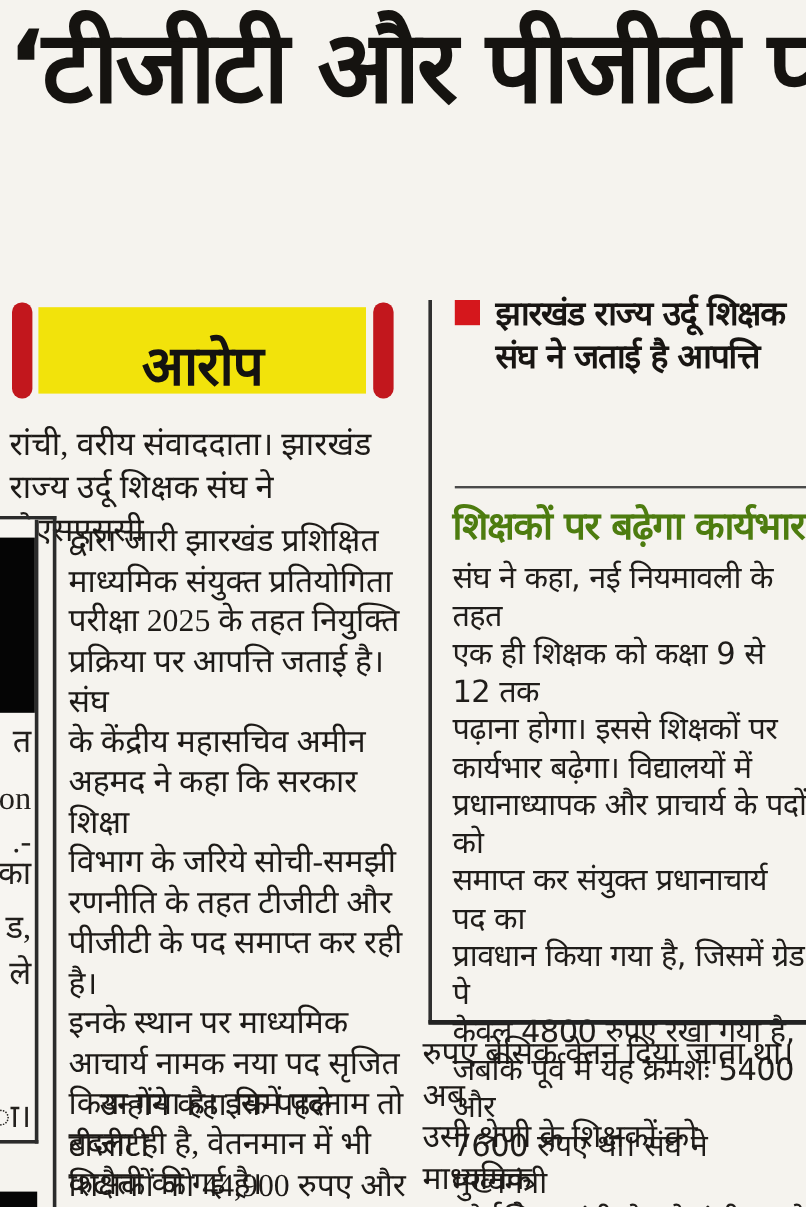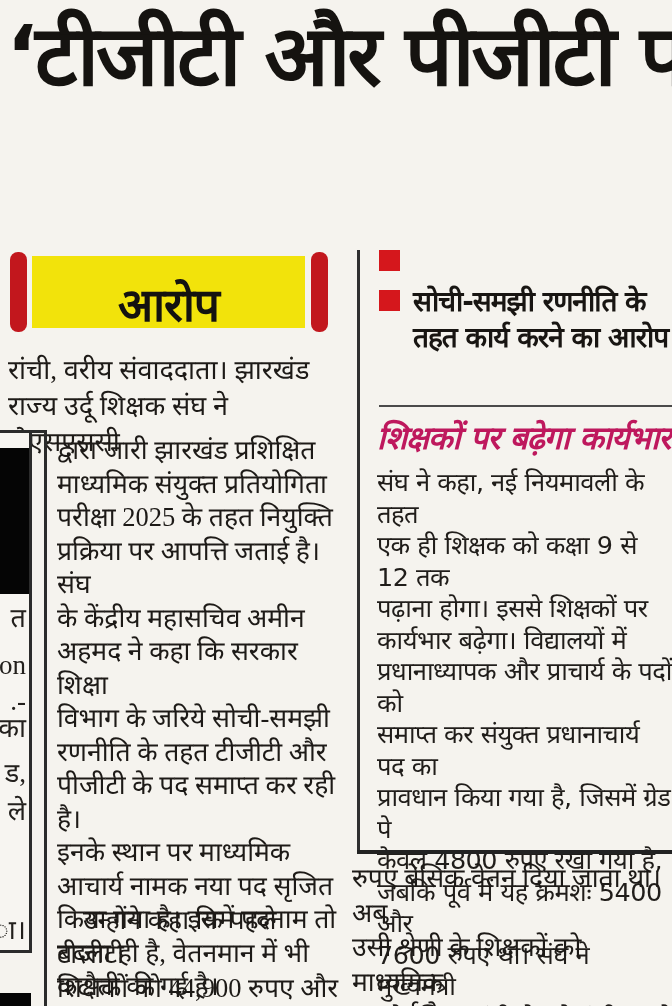--- a/index.html
+++ b/index.html
@@ -67,22 +67,22 @@
   .bullet-text{
     font-family:"DejaVu Sans","Liberation Sans",sans-serif;
     font-weight:bold;font-size:28px;line-height:36px;color:#181512;
     white-space:pre-line;letter-spacing:-1px;
   }
   
   .sidebar-top-rule{position:absolute;left:379px;top:405px;width:293px;height:2px;background:#4a4a4a;}
   .sidebar{position:absolute;left:377px;top:418px;width:295px;}
   .sidebar-heading{
     font-family:"DejaVu Sans","Liberation Sans",sans-serif;
-    font-weight:bold;font-size:32px;line-height:40px;color:#be185d;
-    letter-spacing:-1px;white-space:nowrap;font-style:italic;
+    font-weight:bold;font-size:32px;line-height:40px;color:#4d7c0f;
+    letter-spacing:-1px;white-space:nowrap;
   }
   .sidebar-body{
     margin-top:9px;
     font-family:"DejaVu Sans","Liberation Sans",sans-serif;
     font-size:25.5px;line-height:31.5px;color:#201d1a;
     white-space:pre-line;letter-spacing:-0.5px;
   }
   .sidebar-bottom-rule{position:absolute;left:357px;top:850px;width:315px;height:4px;background:#222;}
   
   .continuation{
@@ -140,25 +140,22 @@
     <div class="frag" style="top:365px;">ले</div>
     <div class="frag" style="top:484px;">ा।</div>
   </div>
   <div class="edge-bottom-bar"></div>
 
   <div class="divider"></div>
 
   <div class="bullets">
     <div class="bullet-row">
       <div class="bullet-sq"></div>
-    </div>
-    <div class="bullet-row">
-      <div class="bullet-sq"></div>
-      <div class="bullet-text">सोची-समझी रणनीति के
-तहत कार्य करने का आरोप</div>
+      <div class="bullet-text">झारखंड राज्य उर्दू शिक्षक
+संघ ने जताई है आपत्ति</div>
     </div>
   </div>
 
   <div class="sidebar-top-rule"></div>
   <div class="sidebar">
     <div class="sidebar-heading">शिक्षकों पर बढ़ेगा कार्यभार</div>
     <div class="sidebar-body">संघ ने कहा, नई नियमावली के तहत
 एक ही शिक्षक को कक्षा 9 से 12 तक
 पढ़ाना होगा। इससे शिक्षकों पर
 कार्यभार बढ़ेगा। विद्यालयों में

